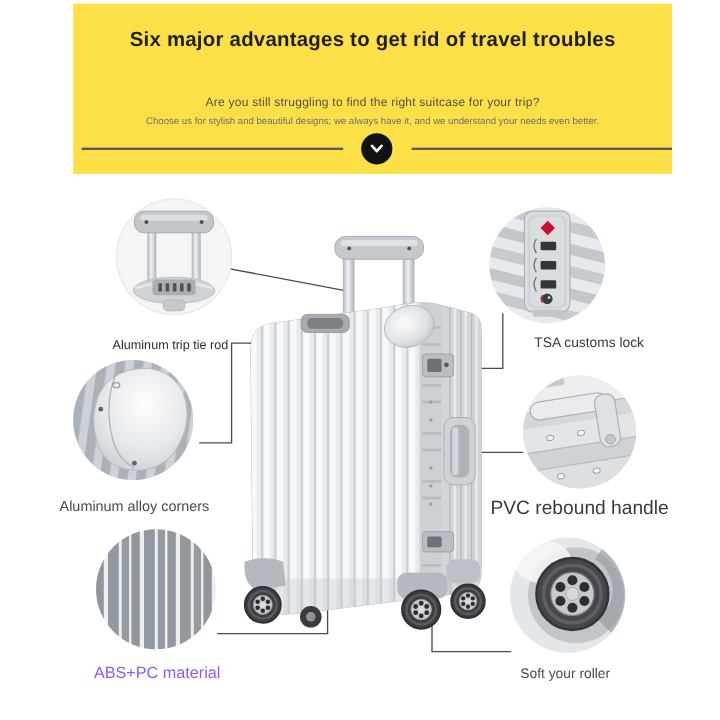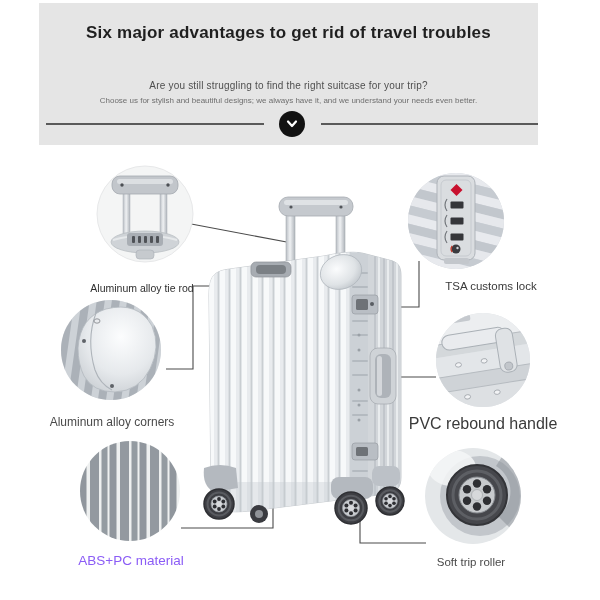--- a/index.html
+++ b/index.html
@@ -2,22 +2,22 @@
 <html><head>
 <meta charset="utf-8">
 <style>
   html,body{margin:0;padding:0;}
   body{
     width:600px;height:600px;position:relative;background:#ffffff;
     font-family:"Liberation Sans", sans-serif;overflow:hidden;
   }
   
   .panel{
-    position:absolute;left:39px;top:3px;width:499px;height:142px;
-    background:#e5e5e5;
+    position:absolute;left:61px;top:3px;width:499px;height:142px;
+    background:#fde047;
   }
   .panel .title{
     position:absolute;top:20px;left:0;width:100%;text-align:center;
     font-size:17px;font-weight:bold;color:#1f1f1f;letter-spacing:.2px;
   }
   .panel .subtitle{
     position:absolute;top:51px;left:0;width:100%;text-align:center;
     font-size:10.5px;font-weight:bold;color:#3a3a3a;letter-spacing:.3px;
   }
   .panel .question{
@@ -378,18 +378,18 @@
           <circle cx="487" cy="500.8" r="4.2"></circle>
         <circle cx="477" cy="506.5" r="4.2"></circle>
           <circle cx="467" cy="500.8" r="4.2"></circle>
           <circle cx="467" cy="489.2" r="4.2"></circle>
       </g>
       <circle cx="477" cy="495" r="5.5" fill="#d6d8db" stroke="#a7abaf" stroke-width="0.8"></circle>
     </g>
   </g>
 </svg>
 
-<div class="flabel fl-tierod">Aluminum alloy tie rod</div>
+<div class="flabel fl-tierod">Aluminum trip tie rod</div>
 <div class="flabel fl-corners">Aluminum alloy corners</div>
 <div class="flabel fl-material">ABS+PC material</div>
 <div class="flabel fl-tsa">TSA customs lock</div>
 <div class="flabel fl-handle">PVC rebound handle</div>
-<div class="flabel fl-roller">Soft trip roller</div>
+<div class="flabel fl-roller">Soft your roller</div>
 
 </body></html>

